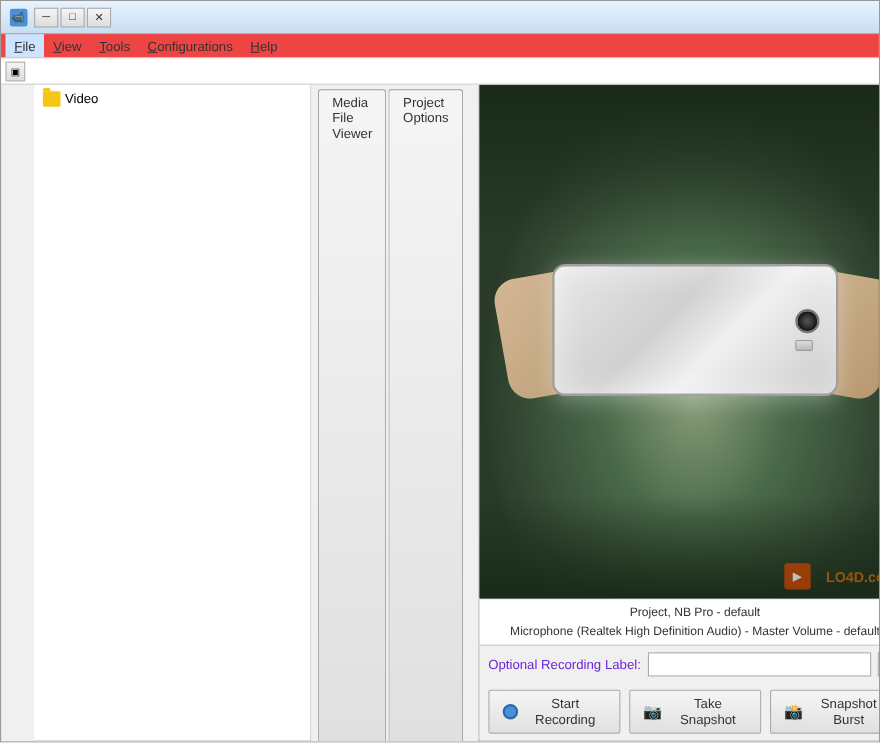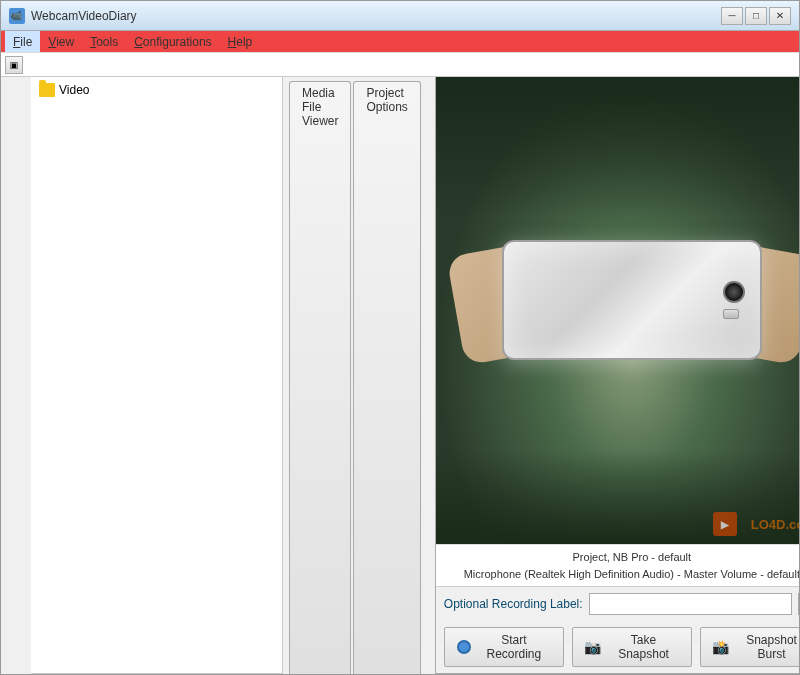--- a/index.html
+++ b/index.html
@@ -332,21 +332,21 @@
       align-items: center;
       padding: 6px 8px;
       background: #f0f0f0;
       gap: 6px;
       flex-shrink: 0;
       border-top: 1px solid #ccc;
     }
 
     .recording-label-text {
       font-size: 12px;
-      color: #0c4a6e;
+      color: #6d28d9;
       white-space: nowrap;
     }
 
     .recording-label-input {
       flex: 1;
       height: 22px;
       border: 1px solid #aaa;
       background: white;
       padding: 0 4px;
       font-size: 12px;
@@ -453,21 +453,20 @@
       padding: 4px 6px 0;
     }
   </style>
 </head>
 <body>
 
 <div class="window">
 
   <div class="title-bar">
     <div class="title-bar-icon">📹</div>
-    <span class="title-bar-title">WebcamVideoDiary</span>
     <div class="window-controls">
       <button class="window-btn">─</button>
       <button class="window-btn">□</button>
       <button class="window-btn close">✕</button>
     </div>
   </div>
 
   <div class="menu-bar">
     <div class="menu-item active">
       <span><u>F</u>ile</span>

